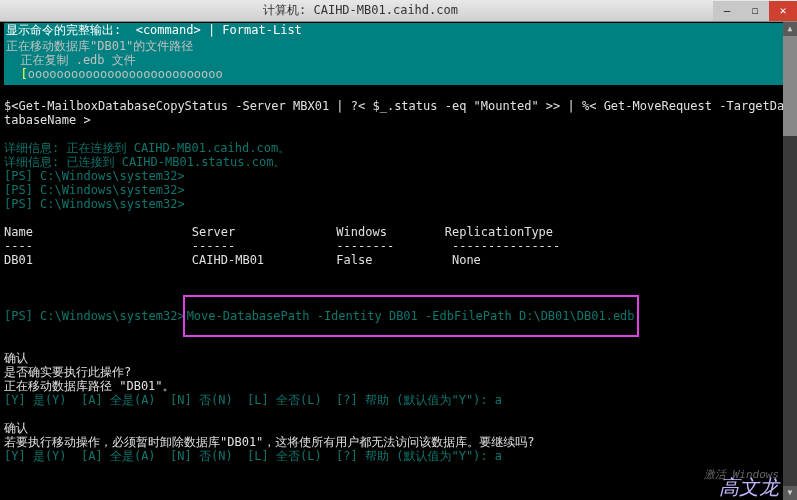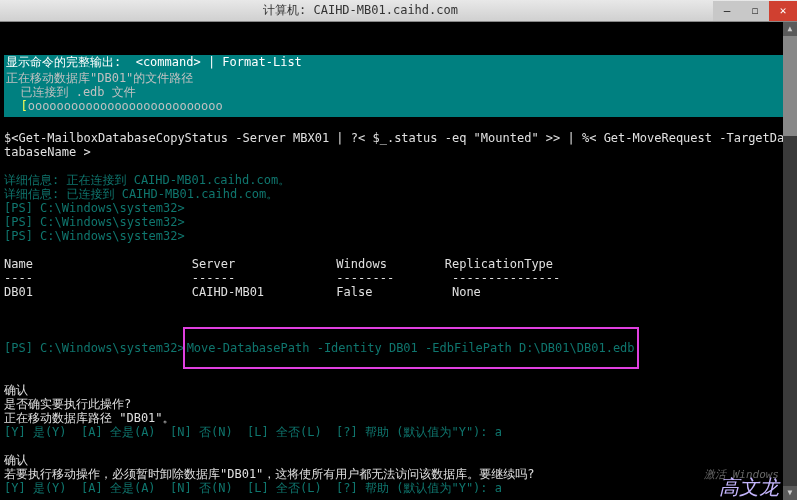--- a/index.html
+++ b/index.html
@@ -9,21 +9,21 @@
 .titlebar-left { width:8px; }
 .titlebar-title { flex:1; text-align:center; font-size:12px; color:#333; }
 .wbtn { width:28px; height:20px; display:flex; align-items:center; justify-content:center; font-size:11px; }
 .wbtn.min { background:#c8c8c8; }
 .wbtn.max { background:#c8c8c8; }
 .wbtn.close { background:#d04030; color:#fff; }
 .term { padding:1px 4px; line-height:14px; position:relative; height:478px; }
 .line { white-space:pre; color:#c0c0c0; font-family:'NSimSun','Consolas',monospace; }
 .yellow { color:#0f766e; }
 .white { color:#e0e0e0; }
-.tealhdr { background:#008080; color:#fff; padding:0 2px; display:block;margin-top:32px; }
+.tealhdr { background:#008080; color:#fff; padding:0 2px; display:block; }
 .tealbody { background:#008080; color:#7fff55; padding:2px 2px 4px 2px; }
 .tealbody .bracket { color:#ffff55; }
 .hl { border:2px solid #e040e0; display:inline-block; padding:12px 2px; margin-left:-2px; }
 .scrollbar { position:absolute; right:0; top:0; width:14px; height:478px; background:#3a3a3a; }
 .scrollbtn { width:14px; height:14px; background:#5a5a5a; display:flex; align-items:center; justify-content:center; color:#ccc; font-size:8px; }
 .scrollthumb { position:absolute; top:14px; width:14px; height:100px; background:#888; }
 .watermark { position:absolute; right:18px; bottom:6px; color:#666; font-size:11px; text-align:right; line-height:13px;font-style:italic; }
 .watermark .big { font-size:20px; color:#c4b5fd; font-family:'SimSun',serif; }
 </style>
 </head>
@@ -35,31 +35,31 @@
     <div class="titlebar-title">计算机: CAIHD-MB01.caihd.com</div>
     <div class="wbtn min">—</div>
     <div class="wbtn max">☐</div>
     <div class="wbtn close">✕</div>
   </div>
 
   <div class="term">
     <span class="line tealhdr">显示命令的完整输出:  &lt;command&gt; | Format-List</span>
     <div class="tealbody">
       <div class="line">正在移动数据库"DB01"的文件路径</div>
-      <div class="line">  已连接到 .edb 文件</div>
+      <div class="line">  正在复制 .edb 文件</div>
       <div class="line"><span class="bracket">  [</span><span>ooooooooooooooooooooooooooo</span><span class="bracket">                                                                                          ]</span></div>
     </div>
 
     <div class="line">&nbsp;</div>
     <div class="line white">$&lt;Get-MailboxDatabaseCopyStatus -Server MBX01 | ?&lt; $_.status -eq "Mounted" &gt;&gt; | %&lt; Get-MoveRequest -TargetDatabase $_.Da</div>
     <div class="line white">tabaseName &gt;</div>
     <div class="line">&nbsp;</div>
 
     <div class="line yellow">详细信息: 正在连接到 CAIHD-MB01.caihd.com。</div>
-    <div class="line yellow">详细信息: 已连接到 CAIHD-MB01.caihd.com。</div>
+    <div class="line yellow">详细信息: 已连接到 CAIHD-MB01.status.com。</div>
     <div class="line yellow">[PS] C:\Windows\system32&gt;</div>
     <div class="line yellow">[PS] C:\Windows\system32&gt;</div>
     <div class="line yellow">[PS] C:\Windows\system32&gt;</div>
     <div class="line">&nbsp;</div>
 
     <div class="line white">Name                      Server              Windows        ReplicationType</div>
     <div class="line white">----                      ------              --------        ---------------</div>
     <div class="line white">DB01                      CAIHD-MB01          False           None</div>
     <div class="line">&nbsp;</div>
     <div class="line">&nbsp;</div>

